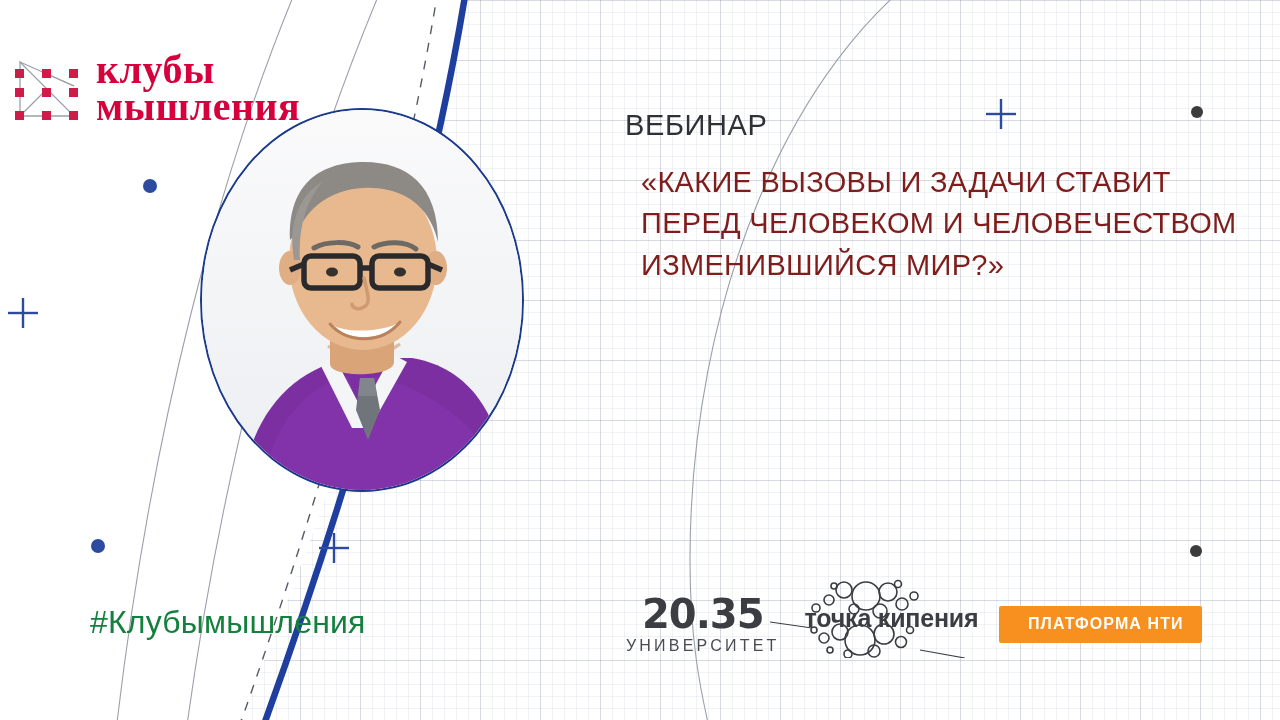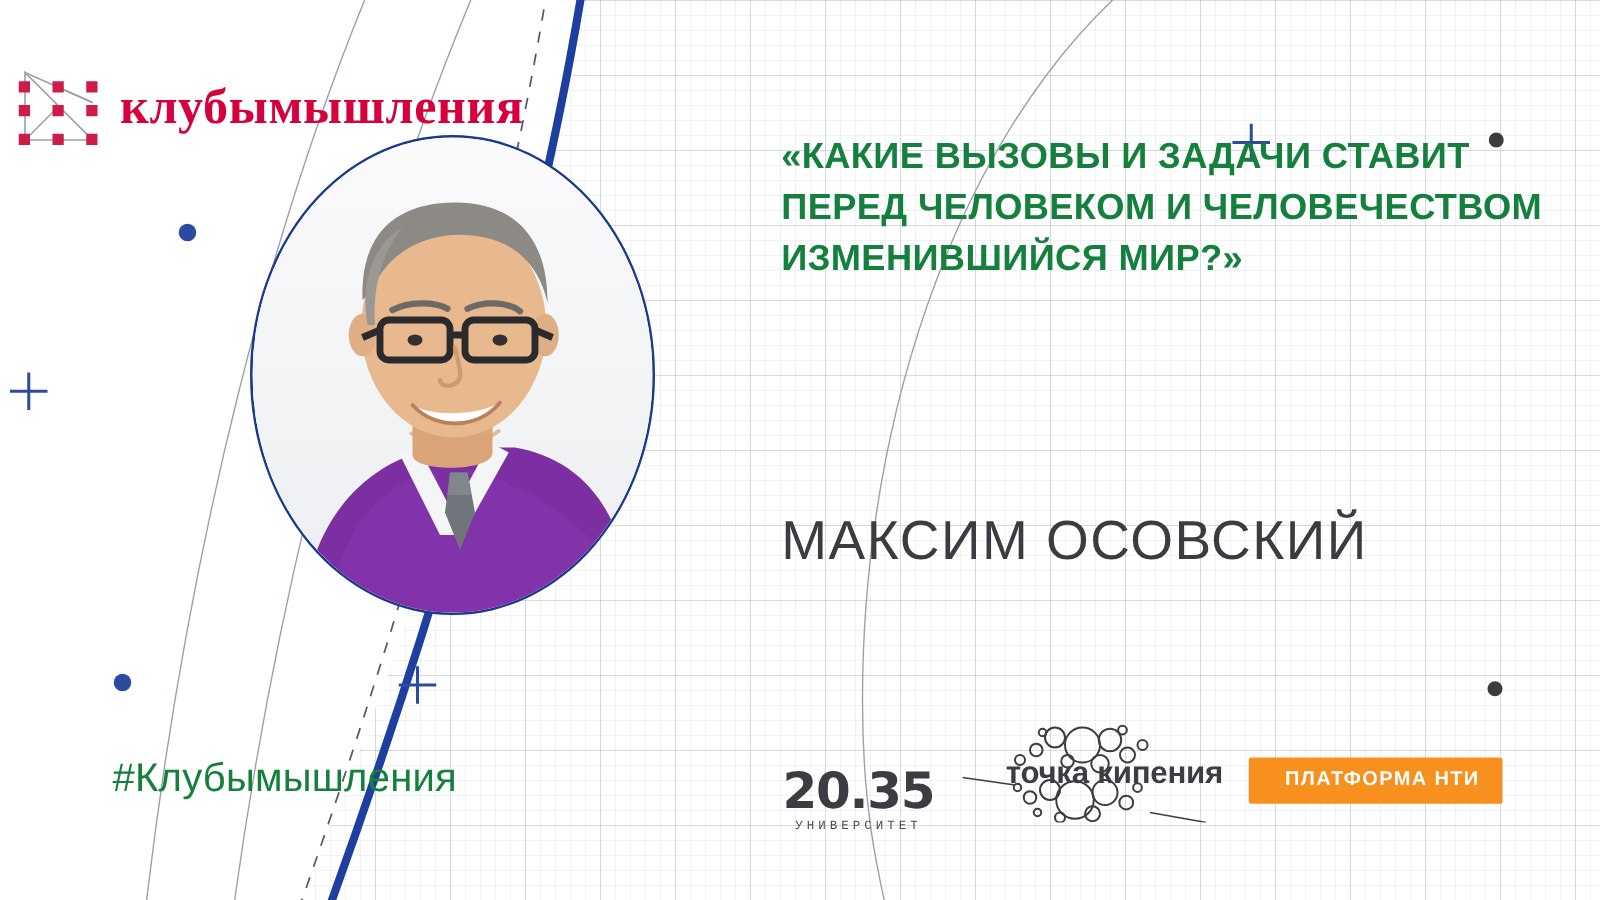--- a/index.html
+++ b/index.html
@@ -18,64 +18,64 @@
     background-size:60px 60px,60px 60px,12px 12px,12px 12px;
     background-position:0 0,0 0,0 0,0 0;
   }
   .bg-white-wedge{position:absolute;left:0;top:0;width:100%;height:100%;}
 
   .deco-svg{position:absolute;left:0;top:0;width:1280px;height:720px;overflow:visible;}
 
   
   .logo{position:absolute;left:14px;top:52px;display:flex;align-items:center;gap:16px;}
   .logo-mark{position:relative;width:66px;height:66px;}
-  .logo-type{display:flex;line-height:.92;}
+  .logo-type{display:flex;flex-direction:column;line-height:.92;}
   .logo-type span{
     color:#d6003c;font-family:"Liberation Serif",serif;font-weight:700;
     font-size:40px;letter-spacing:.5px;
   }
 
   
   .portrait{
     position:absolute;left:200px;top:108px;width:320px;height:380px;
     border-radius:50%;overflow:hidden;border:2px solid #1b3a8c;
     background:#f3f4f7;
   }
   .portrait svg{display:block;}
 
   
   .content{position:absolute;left:625px;top:105px;width:630px;}
   .webinar-label{
     font-size:29px;color:#2f3136;letter-spacing:.6px;font-weight:400;
     line-height:1.42;margin:0 0 2px 0;
   }
   .webinar-title{
-    font-size:29px;color:#15803d;letter-spacing:.3px;font-weight:700;
-    line-height:1.42;margin:0;
+    font-size:29px;color:#7f1d1d;letter-spacing:.3px;font-weight:400;
+    line-height:1.42;margin:16px;
   }
   .speaker{
     position:absolute;left:625px;top:408px;
     font-size:44px;color:#3a3c41;letter-spacing:1.2px;font-weight:400;
   }
 
   
   .hashtag{
     position:absolute;left:90px;top:604px;
     font-size:32px;color:#15803d;letter-spacing:.2px;
   }
 
   
-  .logo2035{position:absolute;left:626px;top:594px;text-align:center;margin-top:19px;}
+  .logo2035{position:absolute;left:626px;top:594px;text-align:center;}
   .logo2035 .num{
     font-size:40px;font-weight:700;color:#3b3d42;letter-spacing:-1px;
     font-family:"DejaVu Sans",sans-serif;line-height:1;
   }
   .logo2035 .sub{
-    font-size:10px;letter-spacing:3.2px;color:#4a4c51;margin-top:3px;
-    font-family:Liberation Mono, monospace;
+    font-size:16px;letter-spacing:3.2px;color:#4a4c51;margin-top:3px;
+    font-family:Liberation Sans, sans-serif;
   }
 
   .tochka{position:absolute;left:770px;top:578px;width:195px;height:80px;}
   .tochka .tk-text{
     position:absolute;left:0;top:26px;width:195px;text-align:center;
     font-size:25px;font-weight:700;color:#3b3d42;letter-spacing:-.2px;padding-left:24px;
   }
 
   .nti{
     position:absolute;left:999px;top:606px;background:#f7901e;
@@ -208,23 +208,23 @@
 
         <path d="M128,214 C146,232 180,232 198,212 C182,222 144,224 128,214 Z" fill="#ffffff"></path>
         <path d="M128,214 C146,234 180,234 198,212" stroke="#b9825c" stroke-width="3" fill="none" stroke-linecap="round"></path>
 
         <path d="M126,236 C146,250 178,250 198,234" stroke="#d9a478" stroke-width="3" fill="none" opacity=".7"></path>
       </g>
     </svg>
   </div>
 
   <div class="content">
+    <div class="webinar-label">ВЕБИНАР</div>
     <div class="webinar-title">«КАКИЕ ВЫЗОВЫ И ЗАДАЧИ СТАВИТ ПЕРЕД ЧЕЛОВЕКОМ И ЧЕЛОВЕЧЕСТВОМ ИЗМЕНИВШИЙСЯ МИР?»</div>
   </div>
-  <div class="speaker">МАКСИМ ОСОВСКИЙ</div>
 
   <div class="hashtag">#Клубымышления</div>
 
   <div class="logo2035">
     <div class="num">20.35</div>
     <div class="sub">УНИВЕРСИТЕТ</div>
   </div>
 
   <div class="tochka">
     <svg width="195" height="80" viewBox="0 0 195 80">

